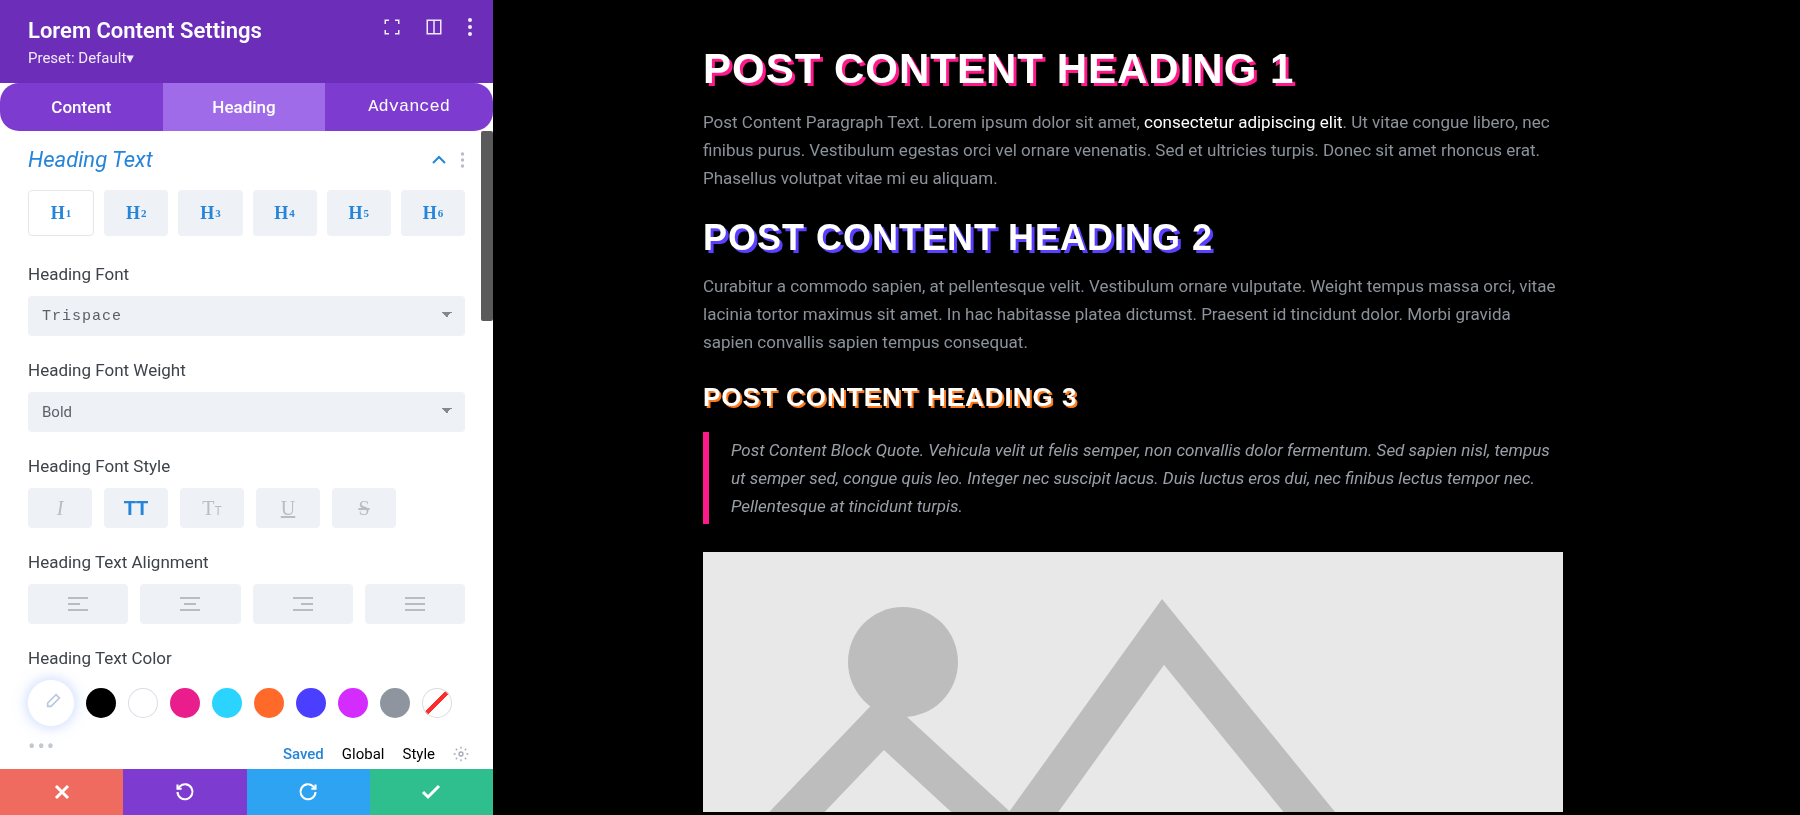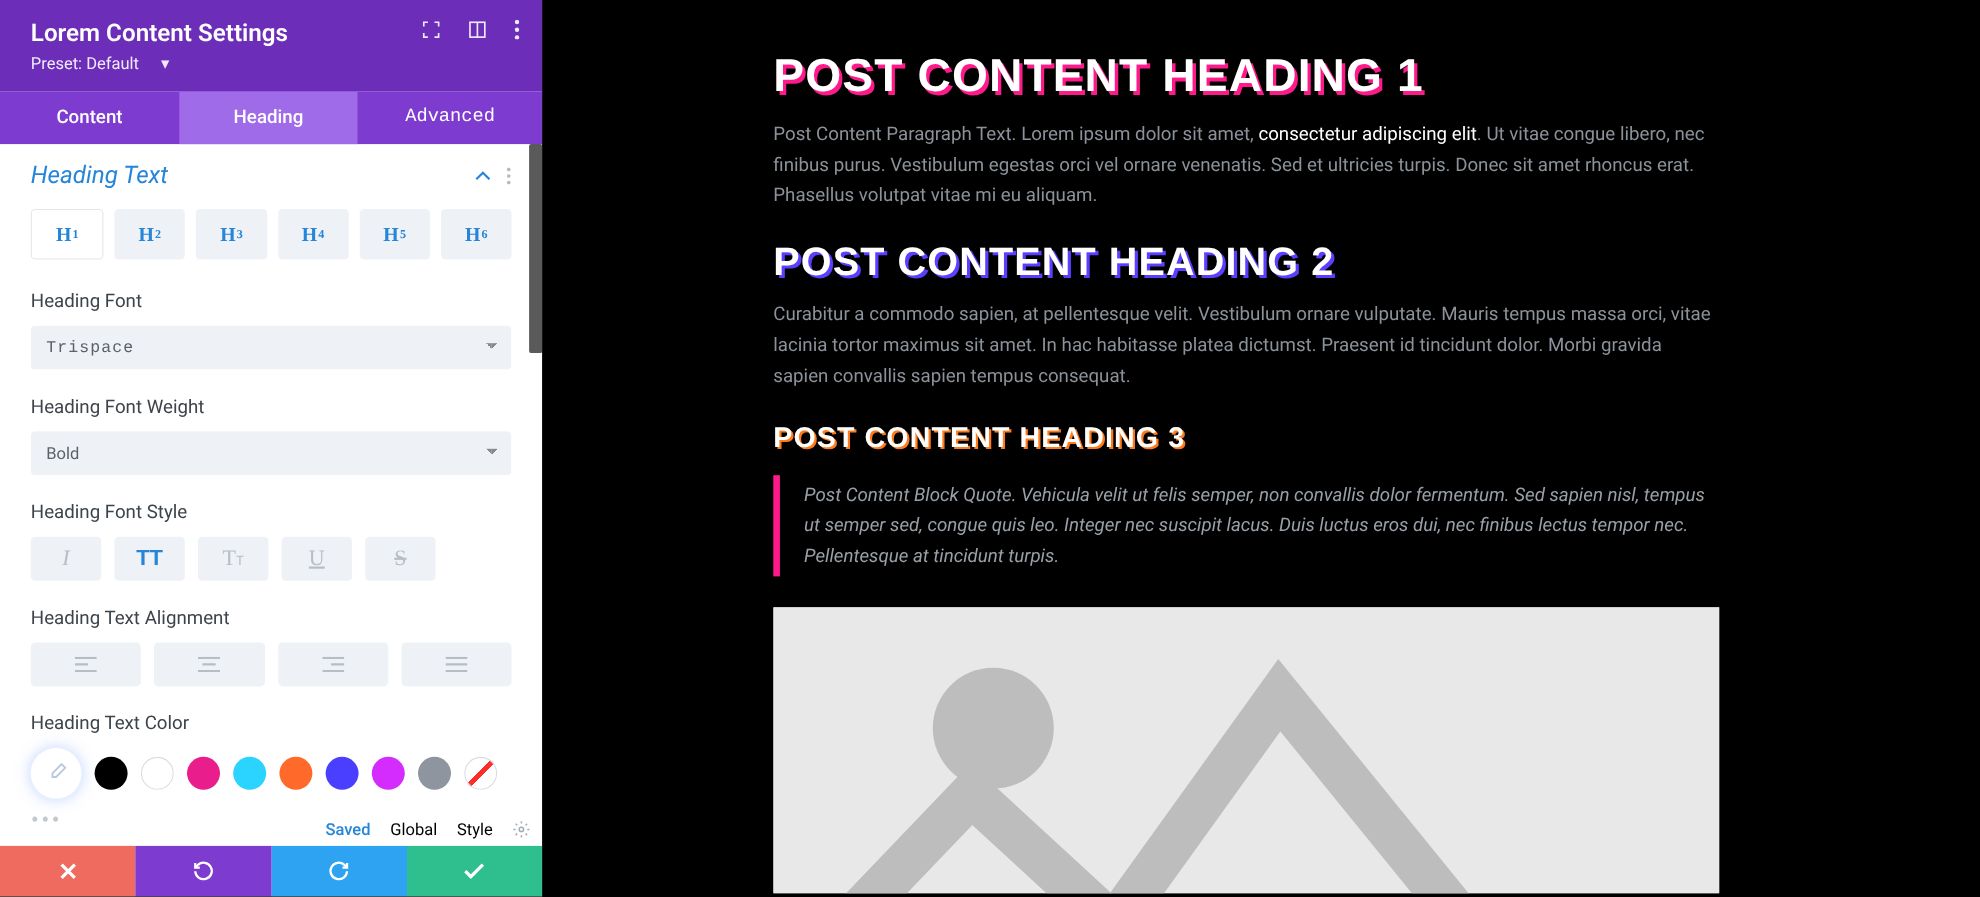--- a/index.html
+++ b/index.html
@@ -3,25 +3,25 @@
 <meta charset="utf-8">
 <style>
 * { margin: 0; padding: 0; box-sizing: border-box; font-family: -apple-system, BlinkMacSystemFont, "Segoe UI", Roboto, Helvetica, Arial, sans-serif; }
 html, body { width: 1800px; height: 815px; overflow: hidden; background: #000; }
 .app { display: flex; width: 100%; height: 100%; }
 
 
 .sidebar { width: 493px; height: 100%; background: #fff; display: flex; flex-direction: column; position: relative; }
 .sb-header { background: #6c2eb9; padding: 18px 28px 16px 28px; color: #fff; position: relative; }
 .sb-title { font-size: 22px; font-weight: 600; }
-.sb-preset { margin-top: 6px; font-size: 15px; opacity: .9; cursor: pointer; display: inline-flex; align-items: center; gap: 20px; }
+.sb-preset { margin-top: 6px; font-size: 15px; opacity: .9; cursor: pointer; display: inline-flex; align-items: center; gap: 0; }
 .sb-header-icons { position: absolute; right: 20px; top: 18px; display: flex; gap: 24px; align-items: center; }
 .sb-header-icons span { cursor: pointer; opacity: .9; display: inline-flex; }
 
-.sb-tabs { display: flex; background: #7e3bd0; }
+.sb-tabs { display: flex; background: #7e3bd0; border-radius: 19px; }
 .sb-tab { padding: 14px 0; color: #fff; font-size: 17px; font-weight: 500; text-align: center; cursor: pointer; }
 .sb-tab:nth-child(1){ width: 33%; }
 .sb-tab:nth-child(2){ width: 33%; }
 .sb-tab:nth-child(3){ width: 34%; font-family: Liberation Mono, monospace; }
 .sb-tab.active { background: #a06be8; }
 
 .sb-body { flex: 1; overflow-y: auto; padding: 16px 28px 0 28px; position: relative; }
 .sb-scrollthumb { position: absolute; right: 0; top: 131px; width: 12px; height: 190px; background: #5a5a5a; border-radius: 2px; }
 
 .section-head { display: flex; align-items: center; justify-content: space-between; margin-bottom: 18px; font-style: italic; }
@@ -41,21 +41,21 @@
 .style-btn { width: 64px; height: 40px; background: #eef1f6; border-radius: 4px; display: flex; align-items: center; justify-content: center; color: #b7bdc5; cursor: pointer; font-size: 20px; }
 .style-btn.active { color: #2585d9; font-weight: 700; }
 .align-btn { flex: 1; height: 40px; background: #eef1f6; border-radius: 4px; display: flex; align-items: center; justify-content: center; color: #b7bdc5; cursor: pointer; }
 
 .color-row { display: flex; gap: 12px; align-items: center; flex-wrap: wrap; margin-bottom: 8px; }
 .swatch { width: 30px; height: 30px; border-radius: 50%; cursor: pointer; position: relative; }
 .swatch.eyedrop { width: 46px; height: 46px; background: #fff; box-shadow: 0 0 0 2px #e7efff, 0 0 14px rgba(120,160,255,.5); display:flex; align-items:center; justify-content:center; color:#b7c8e0; }
 .swatch.white { background:#fff; box-shadow: inset 0 0 0 1px #d8dde3; }
 .swatch.none { background: linear-gradient(135deg, #fff 45%, #ff2c2c 45%, #ff2c2c 55%, #fff 55%); box-shadow: inset 0 0 0 1px #d8dde3; }
 .ellipsis-area { margin-top: 8px; color: #c3c8d0; font-size: 22px; letter-spacing: 2px; }
-.status-row { position: absolute; right: 11px; bottom: 6px; display: flex; gap: 18px; align-items: center; font-size: 15px; }
+.status-row { position: absolute; right: 24px; bottom: 6px; display: flex; gap: 18px; align-items: center; font-size: 15px; }
 .status-row .saved { color: #2585d9; font-weight: 500; }
 .status-row .dim { color: #000000; text-align: right; }
 
 
 .sb-footer { display: flex; height: 46px; }
 .fbtn { flex: 1; display: flex; align-items: center; justify-content: center; color: #fff; font-size: 18px; cursor: pointer; }
 .fbtn.red { background: #ef6a5f; }
 .fbtn.purple { background: #7e3bd0; }
 .fbtn.blue { background: #2ea3f2; }
 .fbtn.green { background: #2fbf8f; }
@@ -267,21 +267,21 @@
         </div>
     </div>
   </div>
 
   <div class="preview">
     <div class="h1">POST CONTENT HEADING 1</div>
     <p class="p" style="max-width:860px;">
       <span>Post Content Paragraph Text. Lorem ipsum dolor sit amet, </span><span class="hl">consectetur adipiscing elit</span><span>. Ut vitae congue libero, nec finibus purus. Vestibulum egestas orci vel ornare venenatis. Sed et ultricies turpis. Donec sit amet rhoncus erat. Phasellus volutpat vitae mi eu aliquam.</span>
     </p>
     <div class="h2">POST CONTENT HEADING 2</div>
-    <p class="p" style="max-width:860px;">Curabitur a commodo sapien, at pellentesque velit. Vestibulum ornare vulputate. Mauris tempus massa orci, vitae lacinia tortor maximus sit amet. In hac habitasse platea dictumst. Praesent id tincidunt dolor. Morbi gravida sapien convallis sapien tempus consequat.</p>
+    <p class="p" style="max-width:860px;">Curabitur a commodo sapien, at pellentesque velit. Vestibulum ornare vulputate. Weight tempus massa orci, vitae lacinia tortor maximus sit amet. In hac habitasse platea dictumst. Praesent id tincidunt dolor. Morbi gravida sapien convallis sapien tempus consequat.</p>
     <div class="h3">POST CONTENT HEADING 3</div>
     <div class="quote">Post Content Block Quote. Vehicula velit ut felis semper, non convallis dolor fermentum. Sed sapien nisl, tempus ut semper sed, congue quis leo. Integer nec suscipit lacus. Duis luctus eros dui, nec finibus lectus tempor nec. Pellentesque at tincidunt turpis.</div>
     <div class="img-ph">
       <svg width="860" height="400" viewBox="0 0 860 400">
         <rect width="860" height="400" fill="#e8e8e8"></rect>
         <circle cx="200" cy="110" r="55" fill="#bdbdbd"></circle>
         <polyline points="-40,400 180,170 430,400" fill="none" stroke="#bdbdbd" stroke-width="40" stroke-linejoin="miter"></polyline>
         <polyline points="230,400 460,80 720,400" fill="none" stroke="#bdbdbd" stroke-width="40" stroke-linejoin="miter"></polyline>
       </svg>
 

